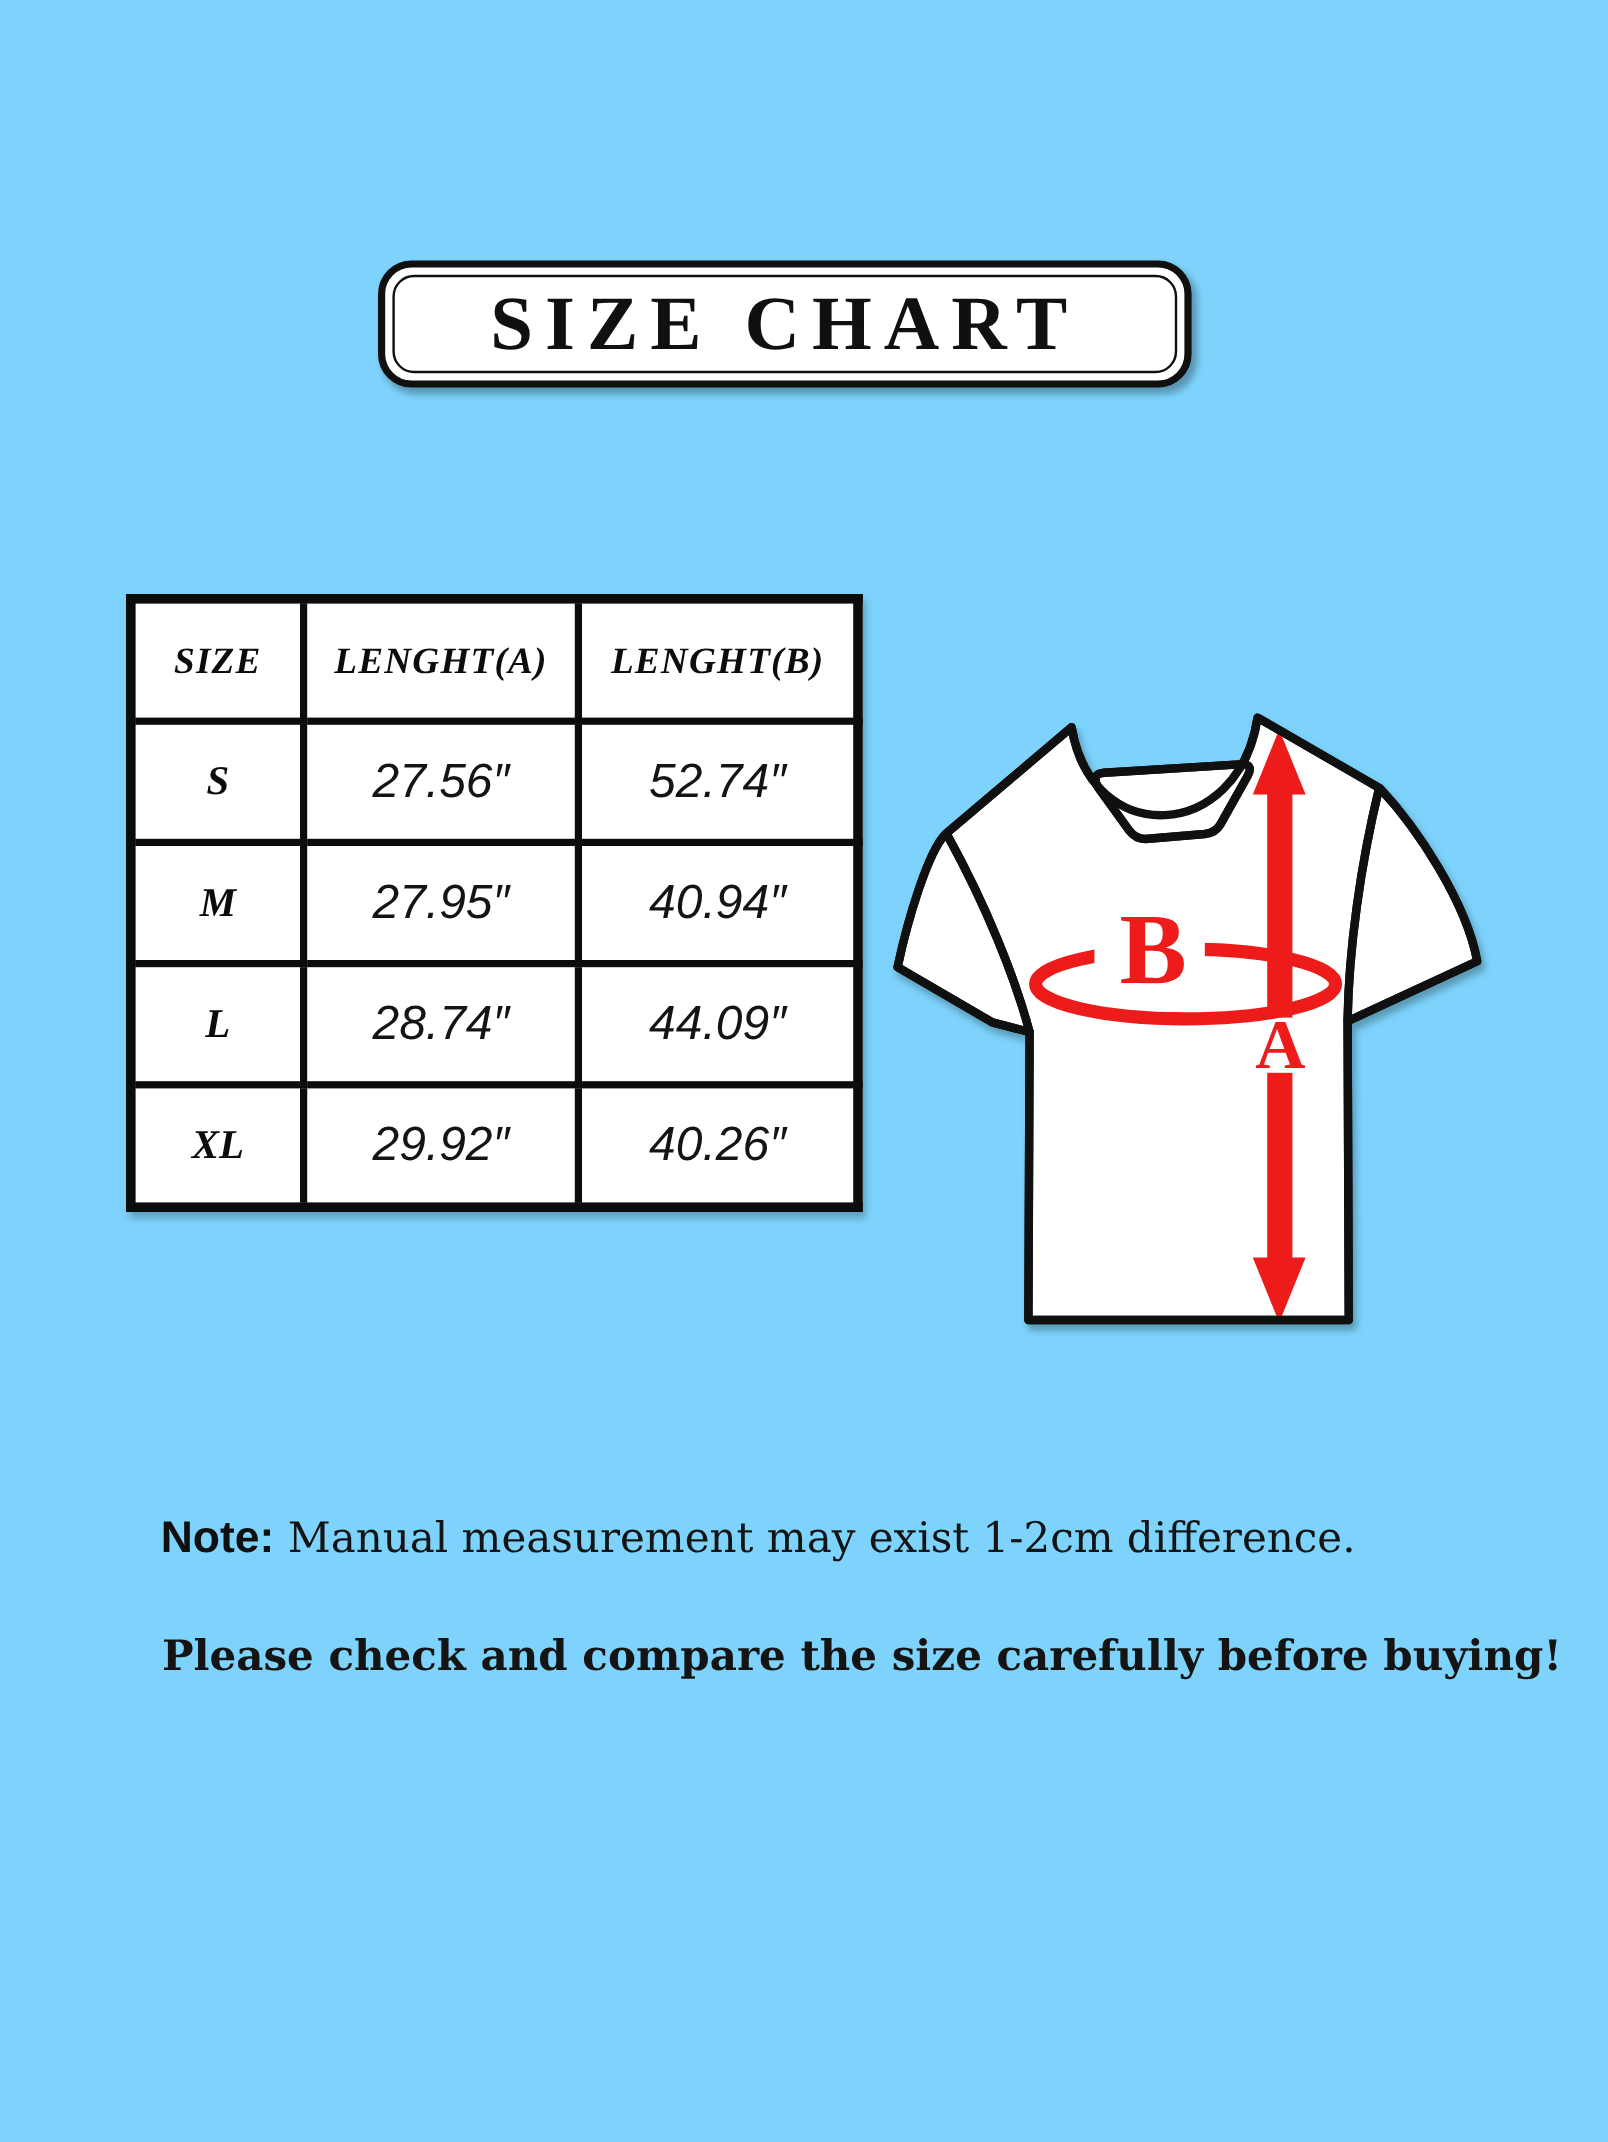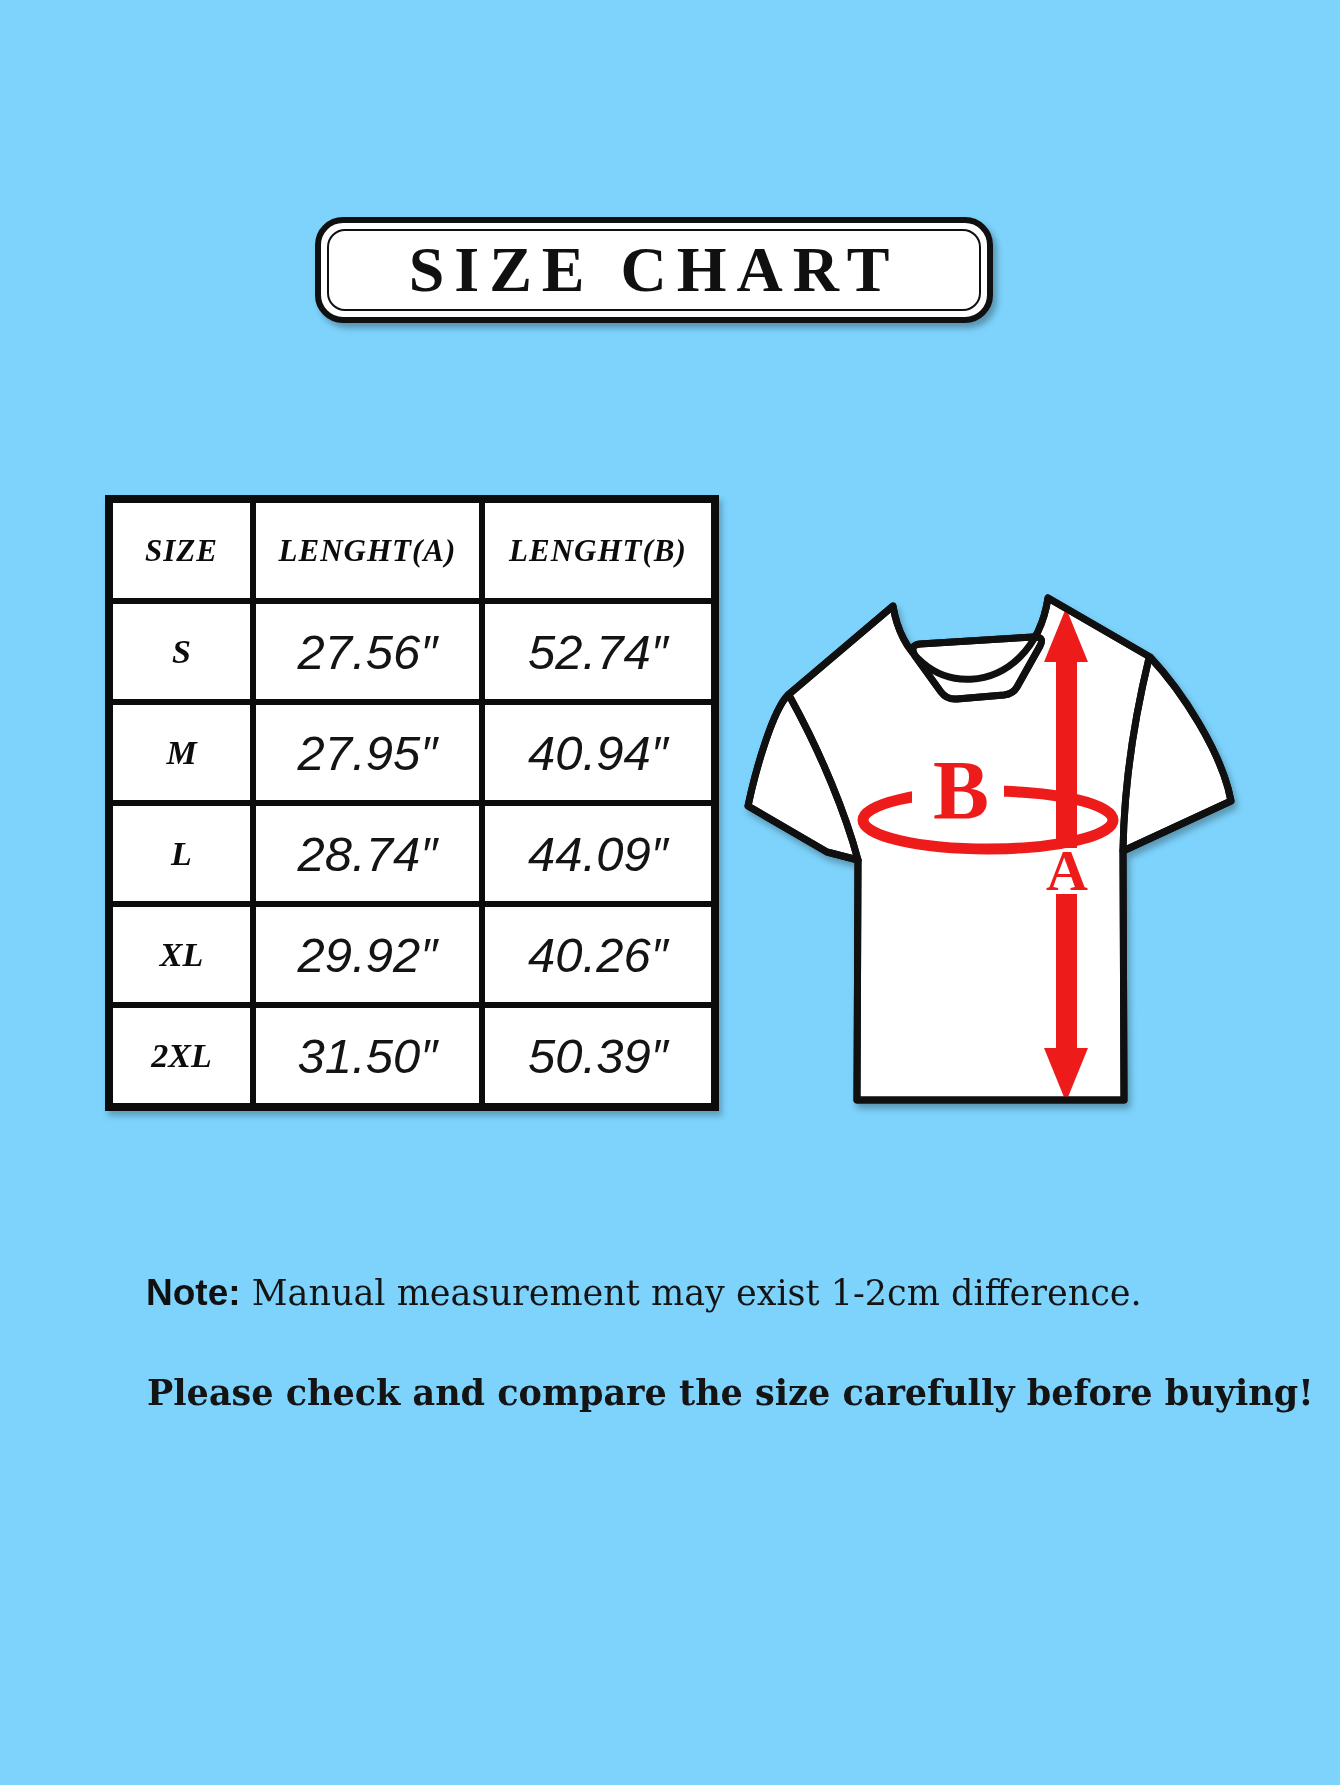--- a/index.html
+++ b/index.html
@@ -43,35 +43,35 @@
   .size-table th{
     font-family:"Liberation Serif",serif;font-weight:bold;font-size:31px;
     letter-spacing:1px;color:#0c0c0c;
   }
   .size-table td.size-label{
     font-family:"Liberation Serif",serif;font-weight:bold;font-size:34px;
     color:#0c0c0c;
   }
   .size-table td.value{
     font-family:"Liberation Sans","DejaVu Sans",sans-serif;
-    font-size:49px;color:#141414;
+    font-size:40px;color:#141414;
   }
 
   
   .tshirt-svg{
     position:absolute;left:630px;top:540px;width:660px;height:620px;
     filter:drop-shadow(3px 5px 3px rgba(0,0,0,0.28));
   }
   .diagram-letter{
     font-family:"Liberation Serif",serif;font-weight:bold;
   }
 
   
   .note-line{
-    position:absolute;margin:16px;white-space:nowrap;
+    position:absolute;margin:4px;white-space:nowrap;
     font-family:"DejaVu Serif",serif;font-size:35px;color:#141414;
   }
   .note-line .note-label{
     font-family:"Liberation Sans",sans-serif;font-weight:bold;font-size:37px;
     color:#101010;
   }
   .note-1{left:130px;top:1256px;}
   .note-2{left:131px;top:1356px;font-weight:bold;}
 </style>
 </head>
@@ -107,25 +107,20 @@
       <tr>
         <td class="size-label">L</td>
         <td class="value">28.74″</td>
         <td class="value">44.09″</td>
       </tr>
       <tr>
         <td class="size-label">XL</td>
         <td class="value">29.92″</td>
         <td class="value">40.26″</td>
       </tr>
-      <tr>
-        <td class="size-label">2XL</td>
-        <td class="value">31.50″</td>
-        <td class="value">50.39″</td>
-      </tr>
     </tbody>
   </table>
 
   <svg class="tshirt-svg" viewBox="630 540 660 620" xmlns="http://www.w3.org/2000/svg">
     <defs>
       <g id="shirt-lines" stroke="#101010" stroke-width="7" stroke-linejoin="round" stroke-linecap="round">
 
         <path d="M 893 606 L 788 695 C 773 710 756 768 748 806
                  L 827 852 L 858 860 L 857 1100 L 1124 1100 L 1123 851
                  L 1231 801 C 1222 752 1181 690 1150 657

